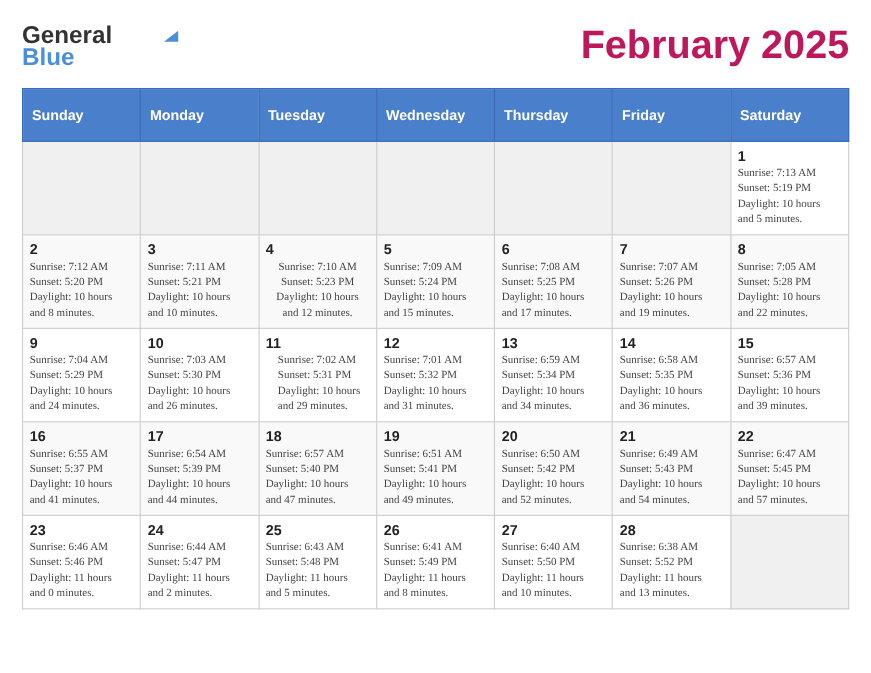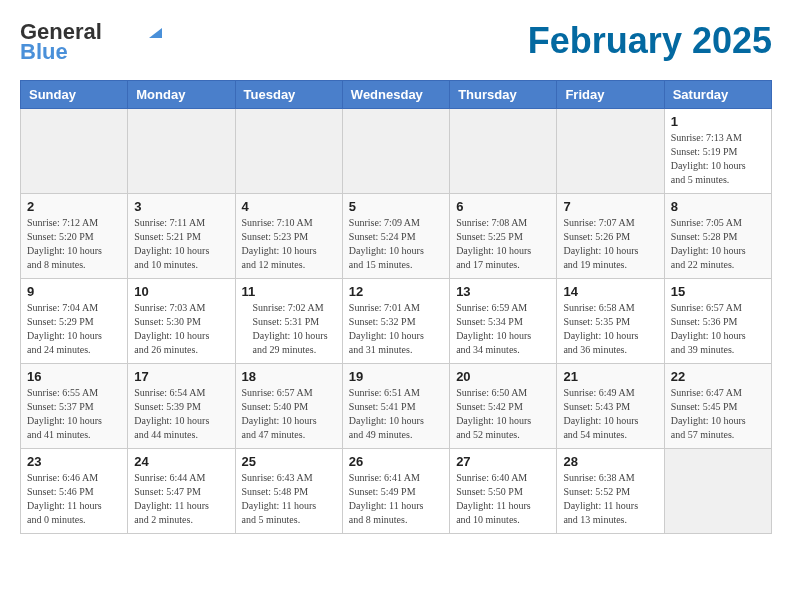--- a/index.html
+++ b/index.html
@@ -28,36 +28,36 @@
     }
     .logo-text span {
       color: #4a90d9;
     }
     .title-area {
       text-align: right;
     }
     .month-title {
       font-size: 36px;
       font-weight: bold;
-      color: #0369a1;
+      color: #be185d;
     }
     .subtitle {
       font-size: 16px;
       color: #555;
     }
     .calendar {
       width: 100%;
       border-collapse: collapse;
       border: 1px solid #ccc;
     }
     .calendar th {
       background-color: #4a7fcb;
       color: #fff;
       text-align: left;
-      padding: 6px 8px;
+      padding: 16px 8px;
       font-size: 13px;
       border: 1px solid #3a6ab8;
     }
     .calendar td {
       vertical-align: top;
       border: 1px solid #ccc;
       padding: 5px 6px;
       width: calc(100% / 7);
       min-height: 80px;
       background: #fff;
@@ -145,21 +145,21 @@
         </td>
         <td>
           <span class="day-number">3</span>
           <div class="day-info" style="white-space: pre-line;">Sunrise: 7:11 AM
 Sunset: 5:21 PM
 Daylight: 10 hours
 and 10 minutes.</div>
         </td>
         <td>
           <span class="day-number">4</span>
-          <div class="day-info" style="white-space: pre-line;">Sunrise: 7:10 AM
+          <div class="day-info" style="white-space: pre-line; text-align: center;">Sunrise: 7:10 AM
 Sunset: 5:23 PM
 Daylight: 10 hours
 and 12 minutes.</div>
         </td>
         <td>
           <span class="day-number">5</span>
           <div class="day-info" style="white-space: pre-line;">Sunrise: 7:09 AM
 Sunset: 5:24 PM
 Daylight: 10 hours
 and 15 minutes.</div>

